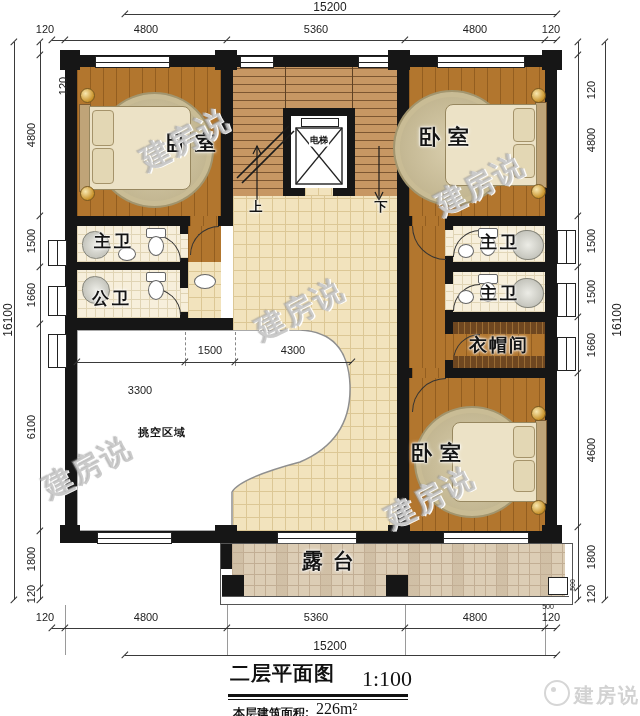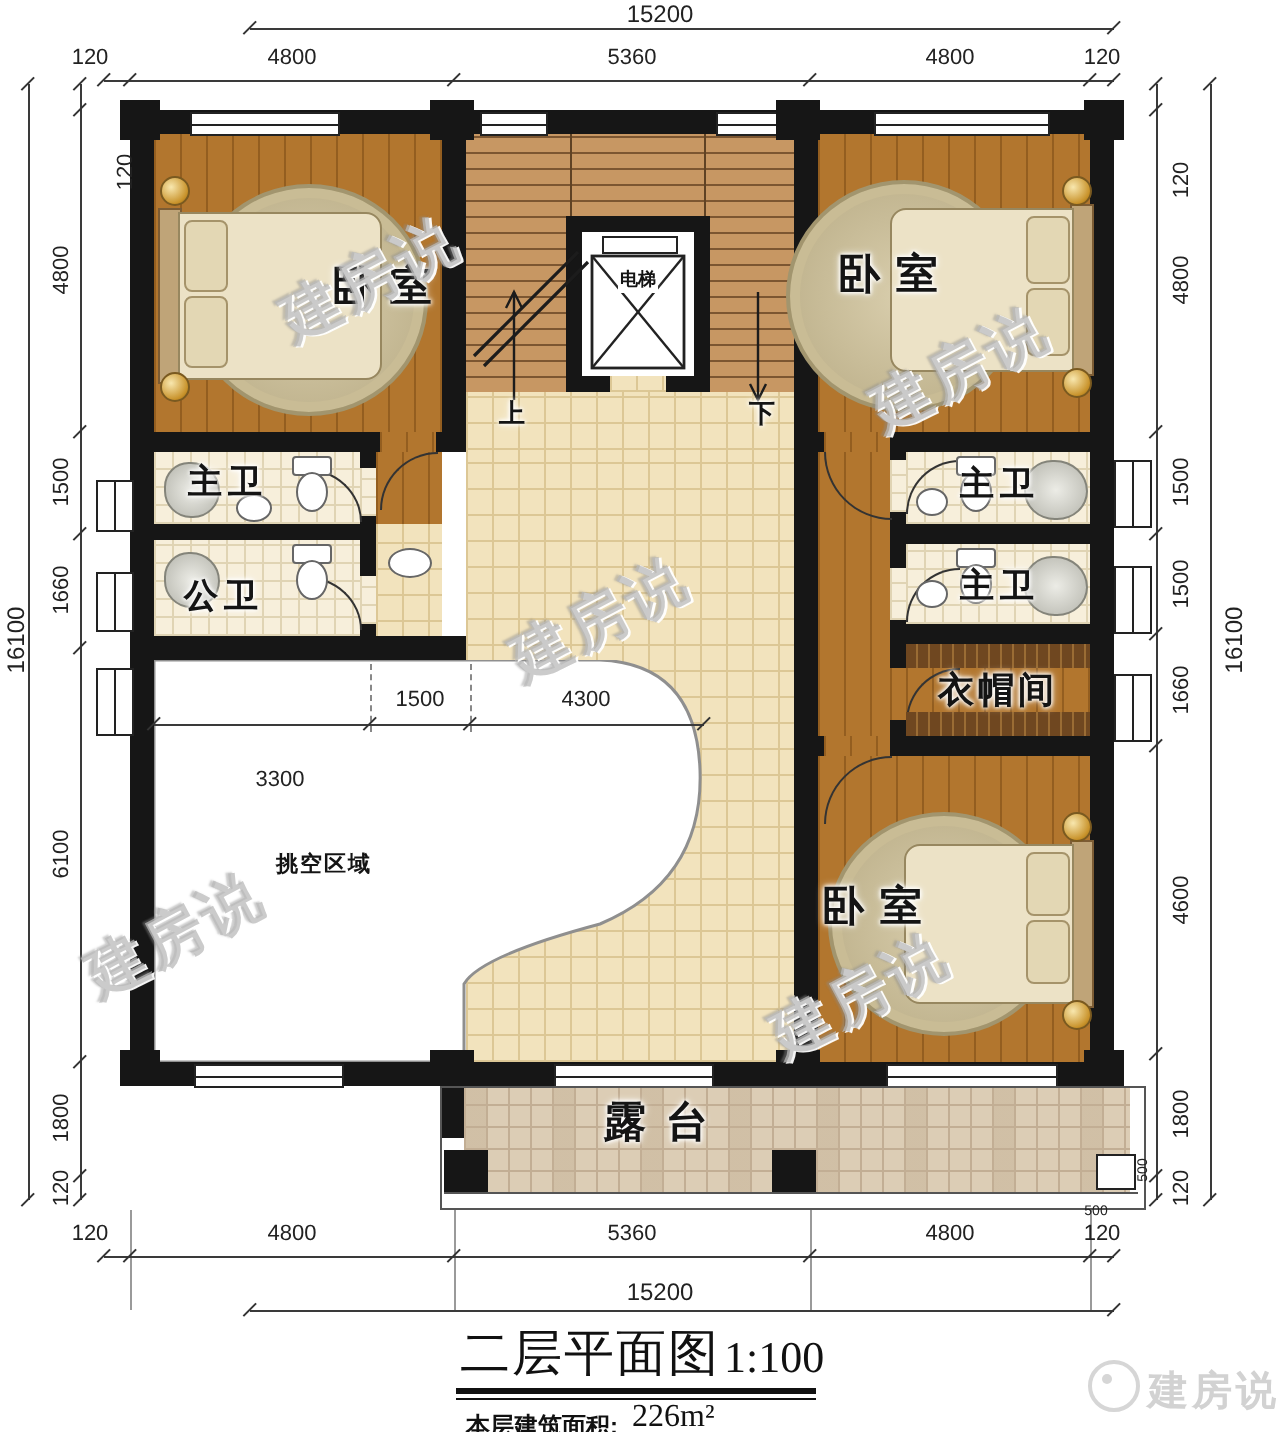--- a/index.html
+++ b/index.html
@@ -316,21 +316,21 @@
   <div class="dimh" style="left:293px;top:350px;">4300</div>
   <div class="dimh tiny" style="left:548px;top:606px;">500</div>
   <div class="dimv tiny" style="left:572px;top:585px;">500</div>
 
   <div class="wm" style="left:185px;top:140px;">建房说</div>
   <div class="wm" style="left:480px;top:185px;">建房说</div>
   <div class="wm" style="left:300px;top:310px;">建房说</div>
   <div class="wm" style="left:430px;top:498px;">建房说</div>
   <div class="wm" style="left:88px;top:468px;">建房说</div>
 
-  <div class="ttl" style="left:230px;top:660px;font-size:25px;font-weight:normal;letter-spacing:1px;text-align:center;">二层平面图</div>
+  <div class="ttl" style="left:230px;top:660px;font-size:20px;font-weight:bold;letter-spacing:1px;text-align:center;">二层平面图</div>
   <div class="ttl" style="left:362px;top:666px;font-size:22px;">1:100</div>
   <div class="a" style="left:228px;top:694px;width:180px;height:2.5px;background:#111;"></div>
   <div class="a" style="left:228px;top:699px;width:180px;height:1px;background:#111;"></div>
   <div class="a" style="left:233px;top:705px;font-size:12px;font-weight:bold;color:#111;">本层建筑面积:</div>
   <div class="ttl" style="left:316px;top:700px;font-size:16px;">226m²</div>
 
   <div class="a" style="left:544px;top:680px;width:22px;height:22px;border:2px solid #d6d6d6;border-radius:50%;">
     <div class="a" style="left:5px;top:5px;width:5px;height:5px;border-radius:50%;background:#d6d6d6;"></div>
   </div>
   <div class="a" style="left:574px;top:682px;font-size:20px;font-weight:bold;color:#d2d2d2;letter-spacing:2px;">建房说</div>

